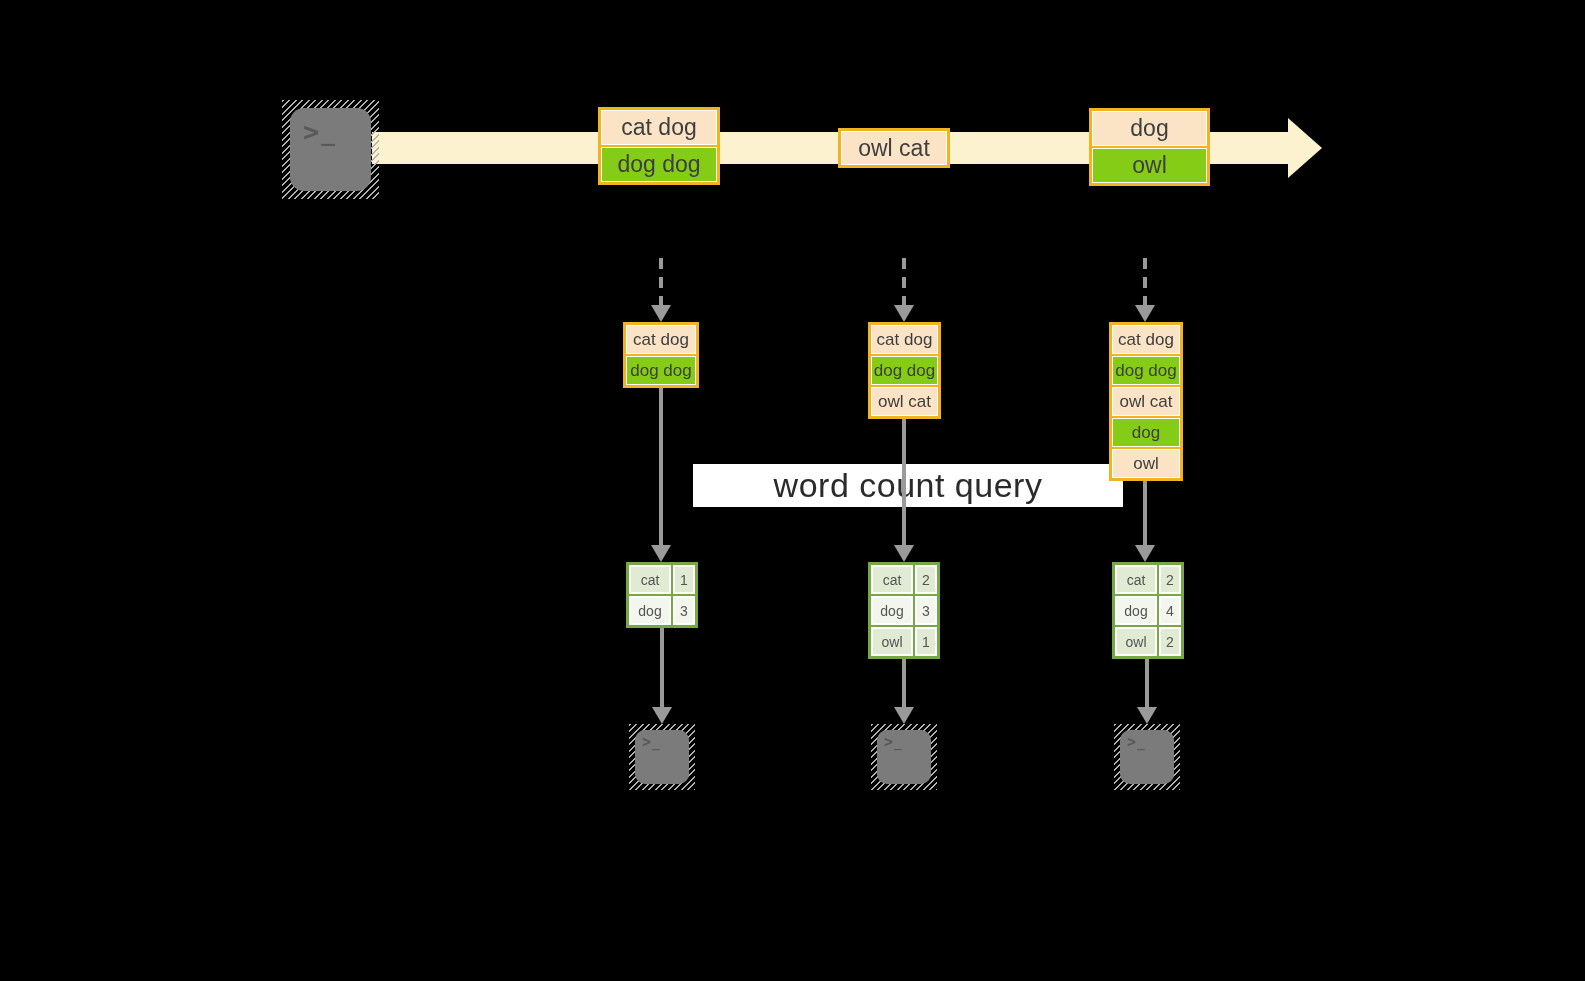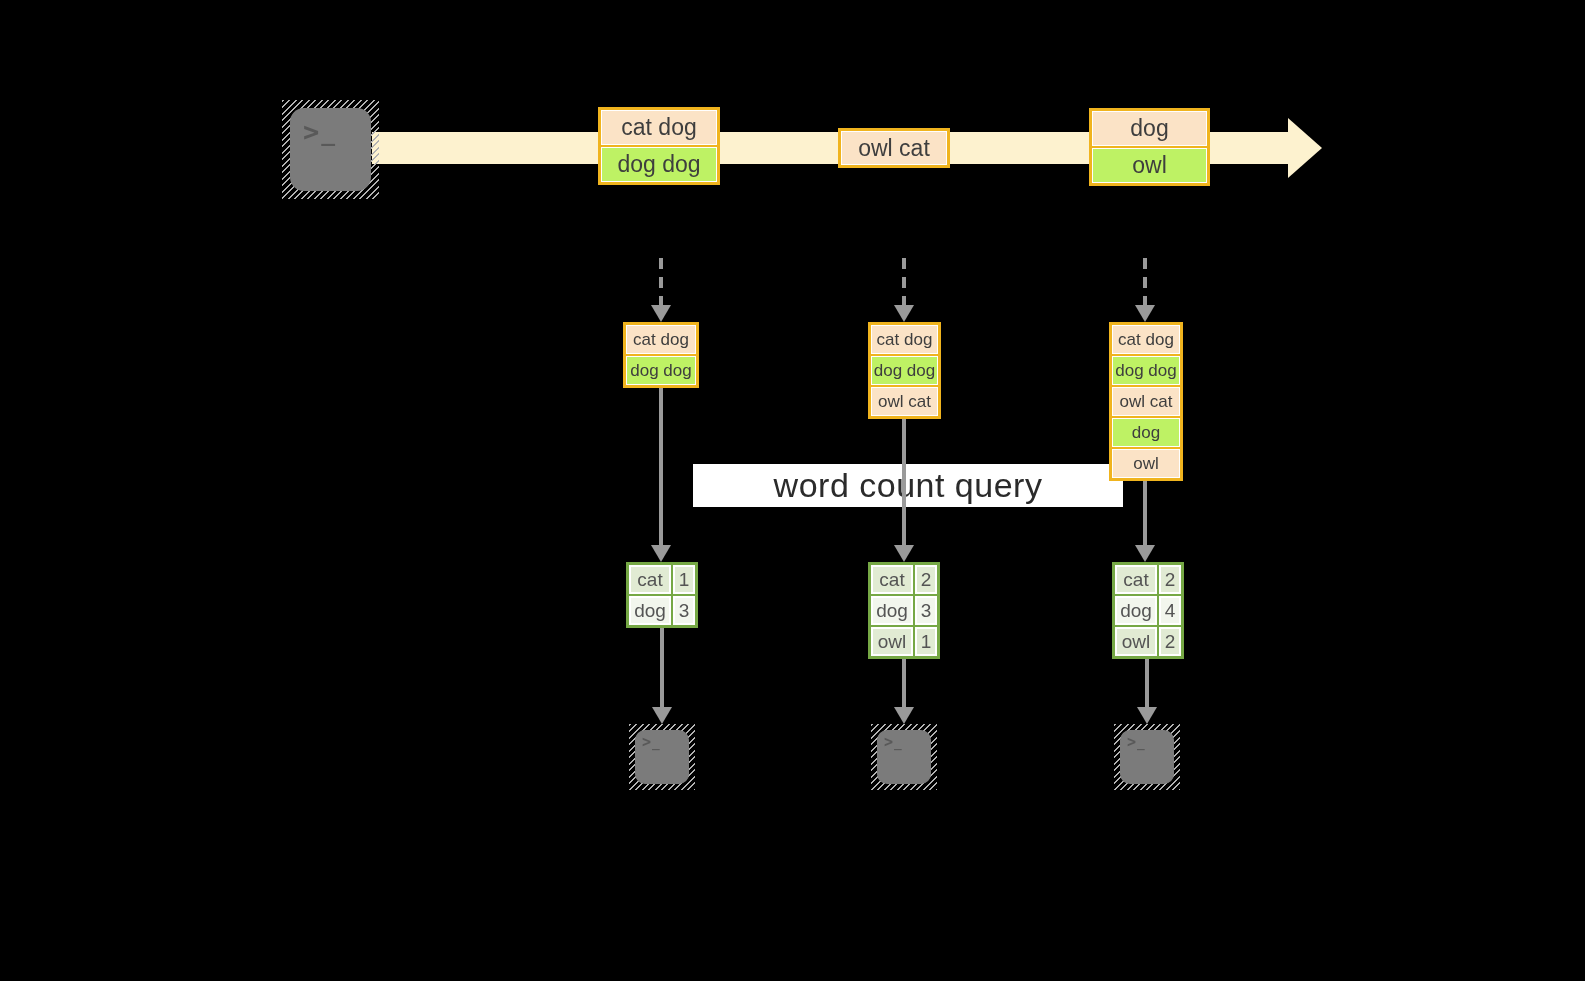--- a/index.html
+++ b/index.html
@@ -35,21 +35,21 @@
     position:absolute;box-sizing:border-box;border:3px solid #F0B41E;background:#F0B41E;
     display:flex;flex-direction:column;gap:2px;z-index:3;
   }
   .msg-row{
     box-sizing:border-box;border:1px solid #FFFFFF;
     display:flex;align-items:center;justify-content:center;
     font-size:23px;color:#3E3E3E;height:35px;
   }
   .msg-box.small .msg-row{height:29px;font-size:17px;}
   .fill-a{background:#FBE3C6;}
-  .fill-b{background:#bef264;}
+  .fill-b{background:#84cc16;}
   
   .varrow{
     position:absolute;width:20px;display:flex;flex-direction:column;align-items:center;z-index:2;
   }
   .varrow .line{width:4px;flex:1;background:#9A9A9A;}
   .varrow.dashed .line{
     background:repeating-linear-gradient(to bottom,#9A9A9A 0,#9A9A9A 11px,transparent 11px,transparent 19px);
   }
   .varrow .head{
     width:0;height:0;flex:0 0 auto;
@@ -63,21 +63,21 @@
     font-size:34px;color:#2B2B2B;letter-spacing:0.5px;
   }
   
   .count-table{
     position:absolute;box-sizing:border-box;border:3px solid #76A845;background:#76A845;
     display:grid;grid-template-columns:42px 22px;gap:2px;z-index:3;
   }
   .count-cell{
     box-sizing:border-box;height:29px;border:2px solid #FFFFFF;
     display:flex;align-items:center;justify-content:center;
-    font-size:19px;color:#545454;
+    font-size:14px;color:#545454;
   }
   .g-a{background:#E1EBD3;}
   .g-b{background:#F2F6ED;}
 </style>
 </head>
 <body>
 
 <div class="canvas">
 
   <div class="band" style="left:372px;top:132px;width:916px;height:32px"></div>

